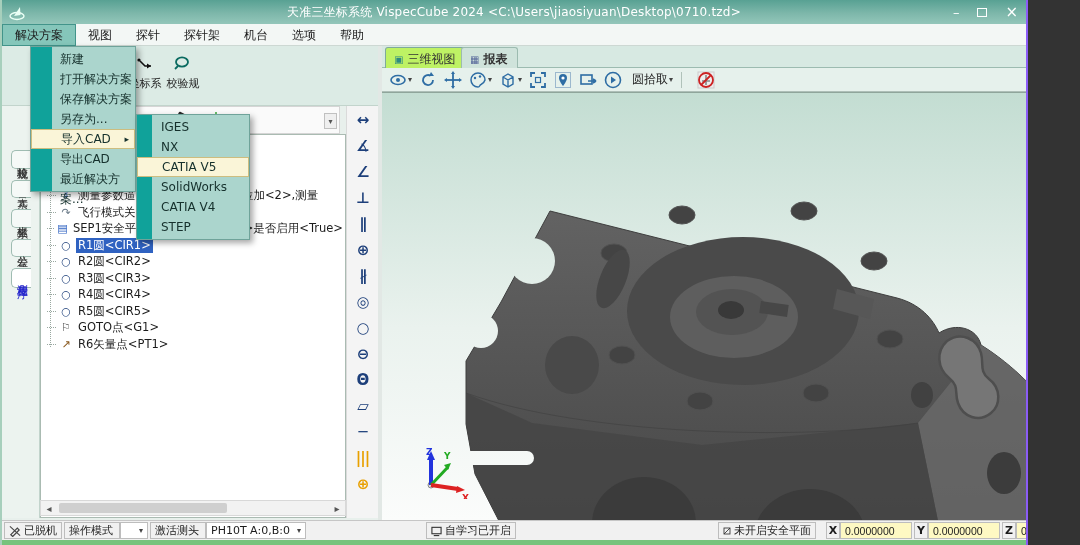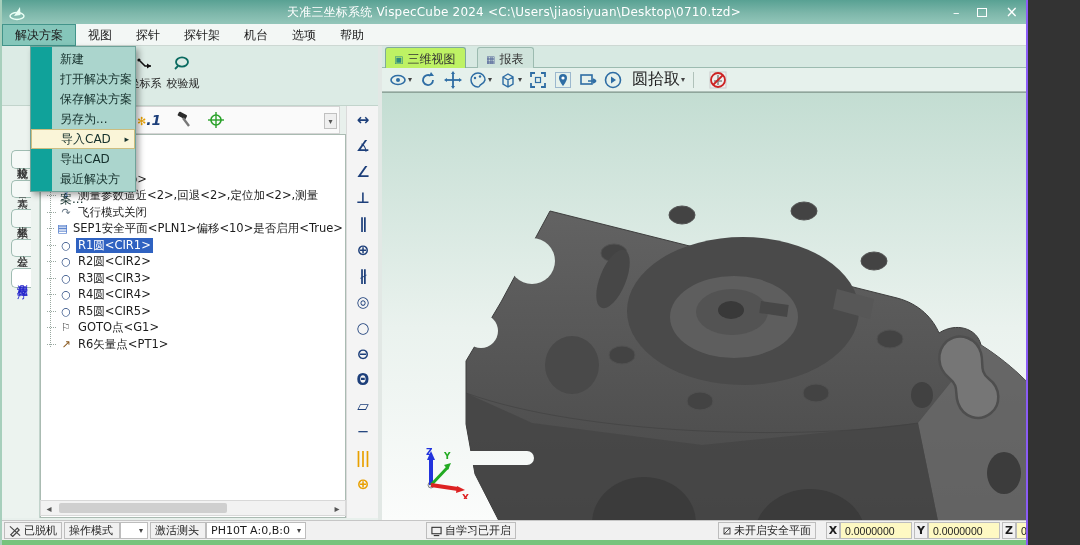--- a/index.html
+++ b/index.html
@@ -49,25 +49,25 @@
   
   #gdt-bar{position:absolute;left:344px;top:106px;width:32px;height:412px;background:#f4f4f4;border-left:1px solid #dadada;display:flex;flex-direction:column;align-items:center;padding-top:6px;}
   .gicon{height:17px;margin-bottom:9px;font-size:15px;line-height:17px;font-weight:bold;letter-spacing:-1px;}
   
   #splitter{position:absolute;left:376px;top:46px;width:4px;height:474px;background:#e2e8e5;}
   #right-panel{position:absolute;left:380px;top:46px;width:700px;height:474px;}
   #view-tabbar{position:absolute;left:0;top:0;width:100%;height:22px;background:#d7e9e2;border-bottom:1px solid #9cbbb0;}
   .rtab{position:absolute;top:1px;height:21px;padding:3px 10px 0 8px;font-size:12px;border:1px solid #9cbbb0;border-bottom:none;border-radius:3px 3px 0 0;background:#cfe3db;color:#333;}
   .rtab .tico{margin-right:4px;font-size:10px;}
   .rtab.active{background:#bef264;border-color:#7fa99c;}
-  #vtab1{left:3px;} #vtab2{left:95px;}
+  #vtab1{left:3px;} #vtab2{left:79px;font-weight:bold;}
   #view-toolbar{position:absolute;left:0;top:22px;width:100%;height:24px;background:#e6f1ec;border-bottom:1px solid #aebfb8;display:flex;align-items:center;}
   .vt-ico{width:18px;height:18px;margin-left:7px;display:inline-flex;align-items:center;justify-content:center;}
   .caret{font-size:8px;color:#444;margin-left:1px;}
-  #pick-label{margin-left:10px;font-size:16px;color:#222;}
+  #pick-label{margin-left:10px;font-size:12px;color:#222;}
   .vt-sep{width:1px;height:16px;background:#b0c2ba;margin:0 8px;}
   
   #viewport{position:absolute;left:0;top:46px;width:700px;height:428px;border-top:1px solid #8fa59b;
     background:linear-gradient(to bottom,#c3ddd2 0%,#eaf2ee 55%,#fbfcfb 100%);}
   #viewport svg.part{display:block;width:700px;height:428px;}
   #triad{position:absolute;left:36px;top:352px;width:52px;height:54px;}
   
   #statusbar{position:absolute;left:0;top:520px;width:100%;height:20px;background:#f1f1f1;border-top:1px solid #c6c6c6;font-size:11px;}
   .scell{position:absolute;top:1px;height:17px;display:flex;align-items:center;padding:0 4px;border:1px solid #bdbdbd;background:#f1f1f1;white-space:nowrap;}
   .sdrop{background:#fff;justify-content:space-between;}
@@ -443,14 +443,35 @@
         <span>导入CAD</span><span class="arrow">▸</span>
       </div>
       <div class="pitem">
         <span>导出CAD</span><span class="arrow"></span>
       </div>
       <div class="pitem">
         <span>最近解决方案...</span><span class="arrow"></span>
       </div>
     </div>
 
+  <div id="cad-menu" class="popmenu">
+
+  <div class="pitem">
+        <span>IGES</span>
+      </div>
+      <div class="pitem">
+        <span>NX</span>
+      </div>
+      <div class="pitem hl">
+        <span>CATIA V5</span>
+      </div>
+      <div class="pitem">
+        <span>SolidWorks</span>
+      </div>
+      <div class="pitem">
+        <span>CATIA V4</span>
+      </div>
+      <div class="pitem">
+        <span>STEP</span>
+      </div>
+    </div>
 
 </div>
 
 </body></html>

